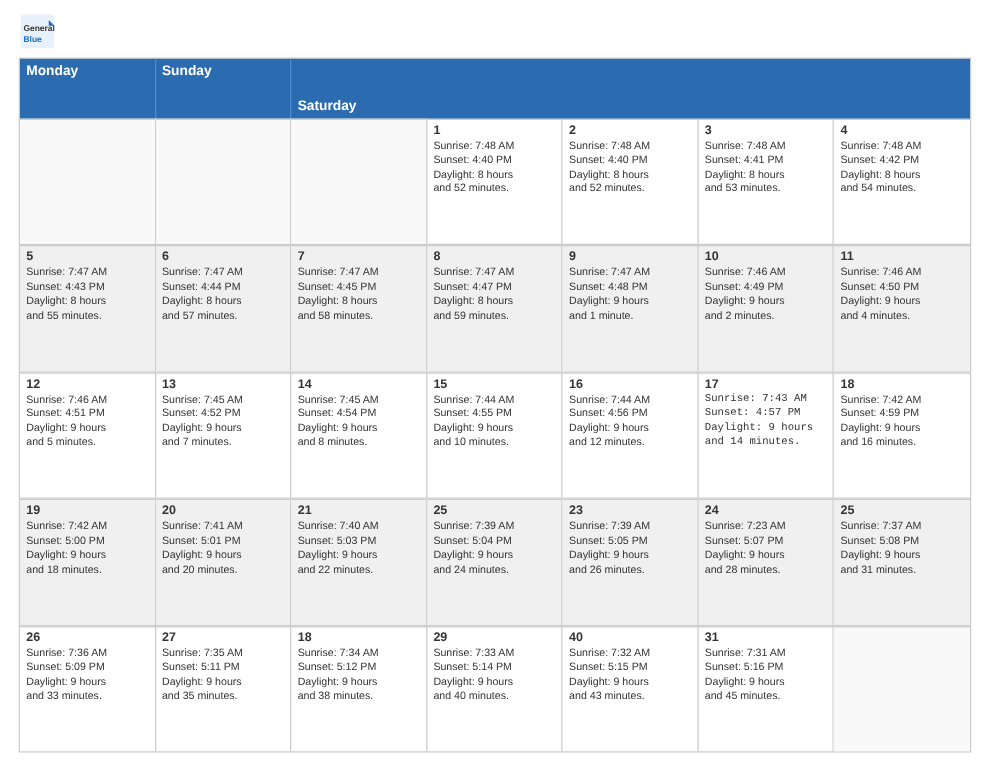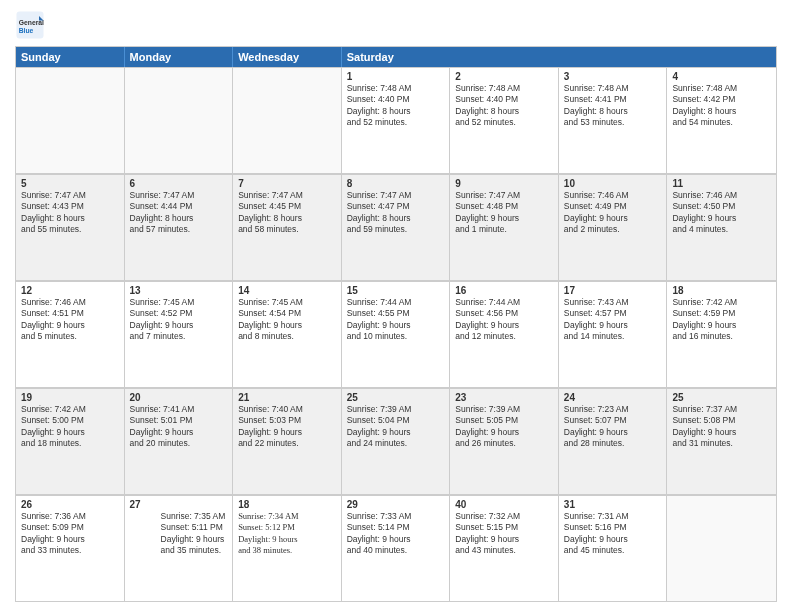--- a/index.html
+++ b/index.html
@@ -52,21 +52,21 @@
       background: #2b6cb0;
     }
     .cal-head-cell {
       color: #fff;
       font-size: 11px;
       font-weight: bold;
       padding: 4px 5px;
       text-align: left;
       border-right: 1px solid #4a8fd4;
     }
-    .cal-head-cell:last-child { border-right: none; }
+    .cal-head-cell:last-child { border-right: none; margin-top: 28px; }
     .cal-body {
       flex: 1;
       display: flex;
       flex-direction: column;
     }
     .cal-row {
       display: grid;
       grid-template-columns: repeat(7, 1fr);
       flex: 1;
       border-bottom: 1px solid #ccc;
@@ -116,23 +116,22 @@
       </svg>
     </div>
     <div class="title-block">
       <h1></h1>
       <h2></h2>
     </div>
   </div>
 
   <div class="outer-border">
     <div class="cal-head">
-    <div class="cal-head-cell">Sunday</div>
-        <div class="cal-head-cell">Monday</div>
-        <div class="cal-head-cell">Wednesday</div>
+    <div class="cal-head-cell">Monday</div>
+        <div class="cal-head-cell">Sunday</div>
         <div class="cal-head-cell">Saturday</div>
       </div>
     <div class="cal-body">
     <div class="cal-row">
           <div class="cal-cell empty"></div>
           <div class="cal-cell empty"></div>
           <div class="cal-cell empty"></div>
           <div class="cal-cell">
             <span class="day-num">1</span>
             <div class="cell-text" style="white-space: pre-line;">Sunrise: 7:48 AM
@@ -244,21 +243,21 @@
           </div>
           <div class="cal-cell">
             <span class="day-num">16</span>
             <div class="cell-text" style="white-space: pre-line;">Sunrise: 7:44 AM
 Sunset: 4:56 PM
 Daylight: 9 hours
 and 12 minutes.</div>
           </div>
           <div class="cal-cell">
             <span class="day-num">17</span>
-            <div class="cell-text" style="white-space: pre-line;">Sunrise: 7:43 AM
+            <div class="cell-text" style="white-space: pre-line; font-family: Liberation Mono, monospace;">Sunrise: 7:43 AM
 Sunset: 4:57 PM
 Daylight: 9 hours
 and 14 minutes.</div>
           </div>
           <div class="cal-cell">
             <span class="day-num">18</span>
             <div class="cell-text" style="white-space: pre-line;">Sunrise: 7:42 AM
 Sunset: 4:59 PM
 Daylight: 9 hours
 and 16 minutes.</div>
@@ -318,28 +317,28 @@
         <div class="cal-row">
           <div class="cal-cell">
             <span class="day-num">26</span>
             <div class="cell-text" style="white-space: pre-line;">Sunrise: 7:36 AM
 Sunset: 5:09 PM
 Daylight: 9 hours
 and 33 minutes.</div>
           </div>
           <div class="cal-cell">
             <span class="day-num">27</span>
-            <div class="cell-text" style="white-space: pre-line; margin-left: 31px;">Sunrise: 7:35 AM
+            <div class="cell-text" style="white-space: pre-line;">Sunrise: 7:35 AM
 Sunset: 5:11 PM
 Daylight: 9 hours
 and 35 minutes.</div>
           </div>
           <div class="cal-cell">
             <span class="day-num">18</span>
-            <div class="cell-text" style="white-space: pre-line; font-family: Liberation Serif, serif;">Sunrise: 7:34 AM
+            <div class="cell-text" style="white-space: pre-line;">Sunrise: 7:34 AM
 Sunset: 5:12 PM
 Daylight: 9 hours
 and 38 minutes.</div>
           </div>
           <div class="cal-cell">
             <span class="day-num">29</span>
             <div class="cell-text" style="white-space: pre-line;">Sunrise: 7:33 AM
 Sunset: 5:14 PM
 Daylight: 9 hours
 and 40 minutes.</div>

